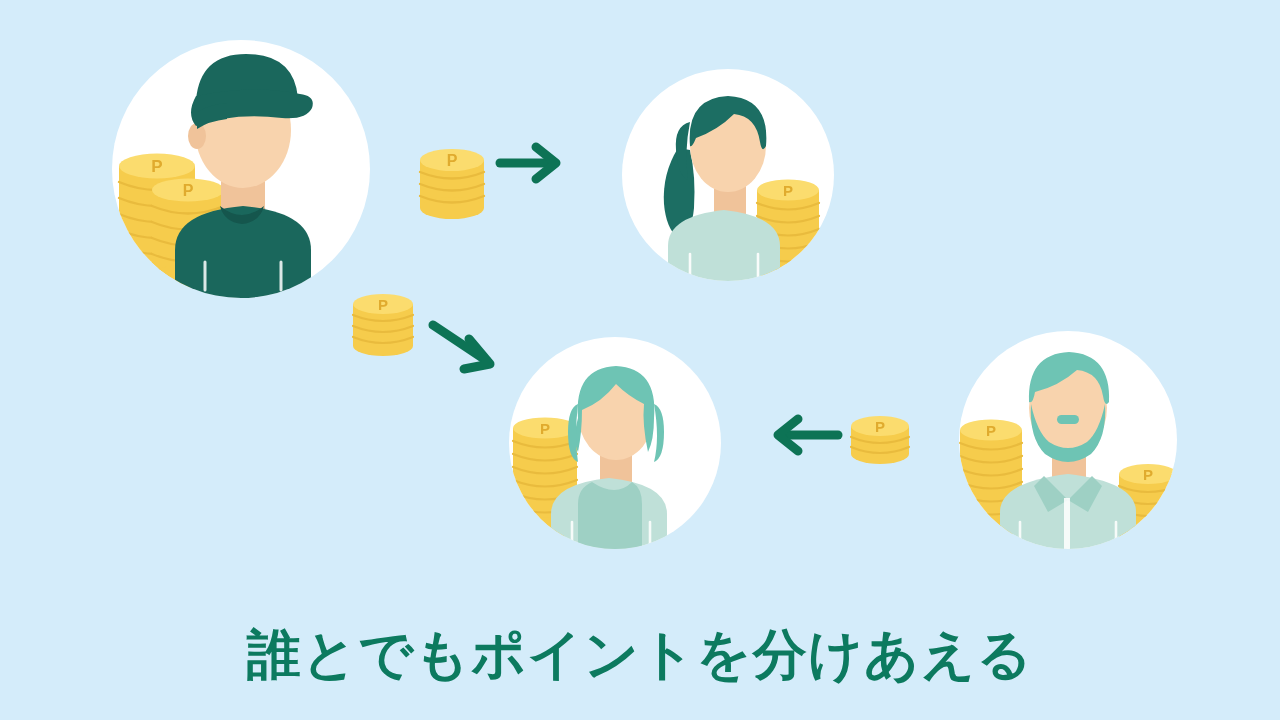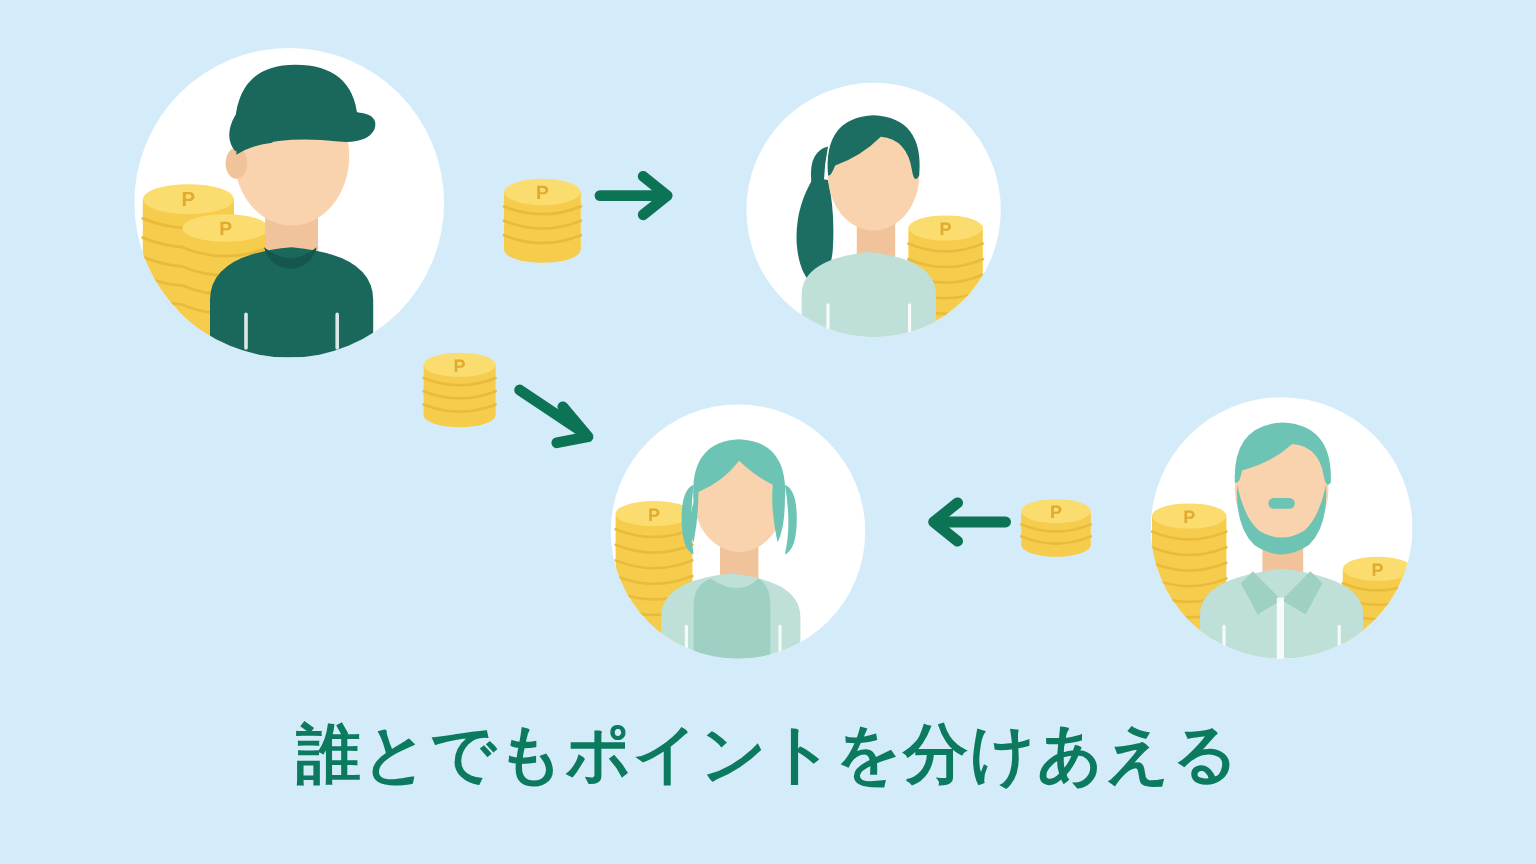--- a/index.html
+++ b/index.html
@@ -22,21 +22,21 @@
   #art {
     position: absolute;
     inset: 0;
     width: 1280px;
     height: 720px;
     display: block;
   }
   .caption {
     position: absolute;
     left: 0;
-    top: 598px;
+    top: 624px;
     width: 1280px;
     text-align: center;
     font-size: 54px;
     font-weight: bold;
     letter-spacing: 0.02em;
     color: #0c7a5f;
     font-family: "DejaVu Sans", "Liberation Sans", sans-serif;
     line-height: 1.15;
     white-space: nowrap;
   }

